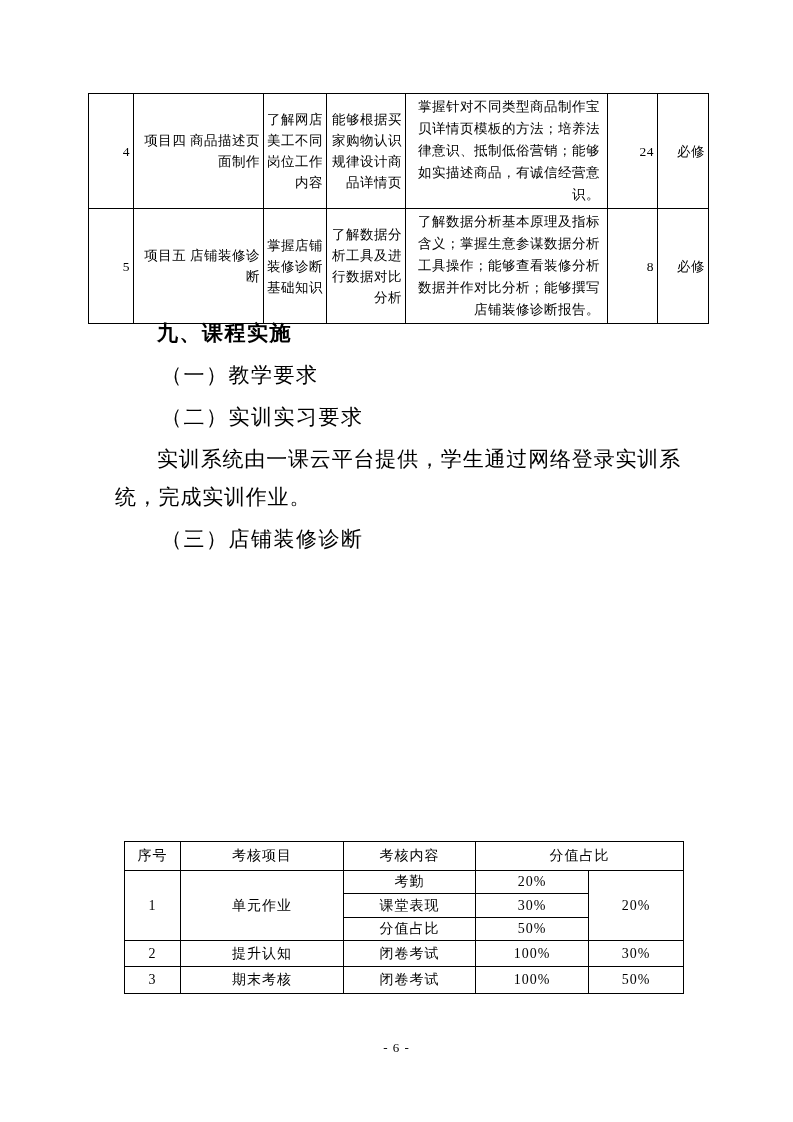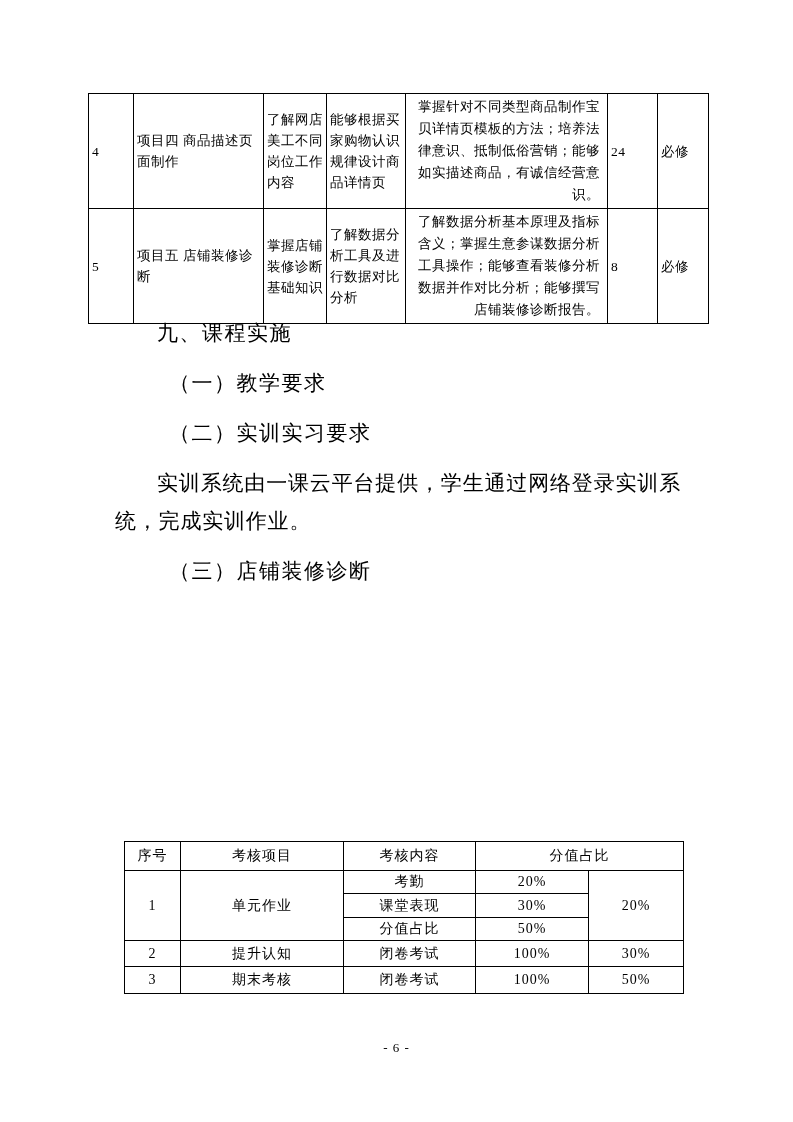--- a/index.html
+++ b/index.html
@@ -23,21 +23,21 @@
     left: 88px;
     top: 93px;
     width: 620px;
     border-collapse: collapse;
     table-layout: fixed;
   }
   #top-table td {
     border: 1.5px solid #000;
     font-size: 13.5px;
     line-height: 21px;
-    text-align: left;
+    text-align: right;
     vertical-align: middle;
     padding: 2px 3px;
     letter-spacing: 0.5px;
     word-break: break-all;
   }
   #top-table td.req {
     text-align: right;
     padding: 2px 7px;
     line-height: 22px;
   }
@@ -51,27 +51,27 @@
     top: 314px;
     width: 566px;
     font-size: 21px;
     line-height: 38px;
     letter-spacing: 0.8px;
   }
   .body-text h2 {
     margin: 0;
     font-family: "Liberation Sans", "DejaVu Sans", sans-serif;
     font-size: 21px;
-    font-weight: normal;
+    font-weight: bold;
     line-height: 38px;
     text-indent: 2em;
     letter-spacing: 1.5px;
   }
   .body-text h3 {
-    margin: 12px;
+    margin: 4px;
     font-size: 21px;
     font-weight: normal;
     line-height: 38px;
     text-indent: 2em;
     letter-spacing: 1.5px;
   }
   .body-text p {
     margin: 0;
     text-indent: 2em;
     text-align: justify;

